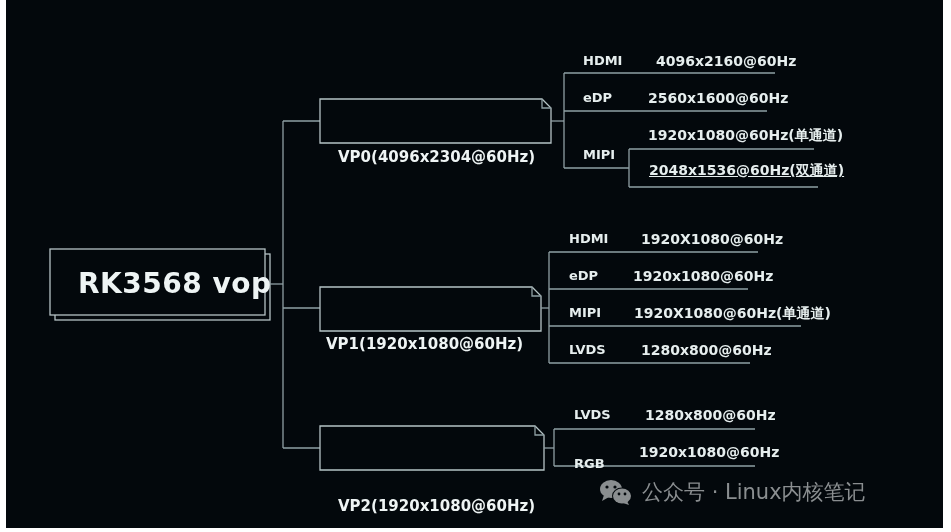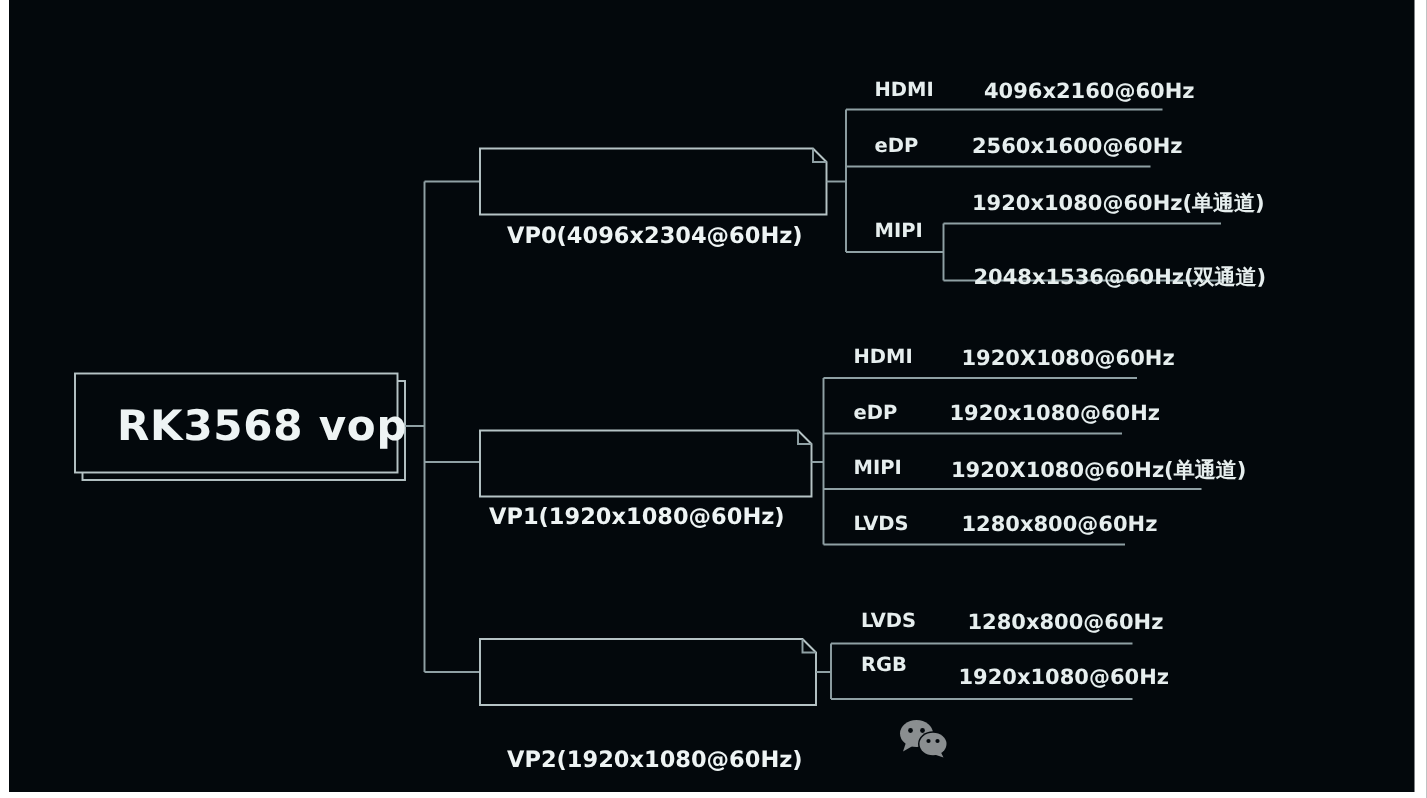--- a/index.html
+++ b/index.html
@@ -69,43 +69,44 @@
 <div class="txt vp-label" style="left:338px;top:112px;">VP0(4096x2304@60Hz)</div>
 <div class="txt vp-label" style="left:326px;top:299px;">VP1(1920x1080@60Hz)</div>
 <div class="txt vp-label" style="left:338px;top:461px;">VP2(1920x1080@60Hz)</div>
 
 <div class="txt iface" style="left:583px;top:53px;">HDMI</div>
 <div class="txt res" style="left:656px;top:53px;">4096x2160@60Hz</div>
 <div class="txt iface" style="left:583px;top:90px;">eDP</div>
 <div class="txt res" style="left:648px;top:90px;">2560x1600@60Hz</div>
 <div class="txt iface" style="left:583px;top:147px;">MIPI</div>
 <div class="txt res" style="left:648px;top:127px;">1920x1080@60Hz(单通道)</div>
-<div class="txt res" style="left:649px;top:176px;">2048x1536@60Hz(双通道)</div>
+<div class="txt res" style="left:649px;top:162px;text-decoration:underline;">2048x1536@60Hz(双通道)</div>
 
 <div class="txt iface" style="left:569px;top:231px;">HDMI</div>
 <div class="txt res" style="left:641px;top:231px;">1920X1080@60Hz</div>
 <div class="txt iface" style="left:569px;top:268px;">eDP</div>
 <div class="txt res" style="left:633px;top:268px;">1920x1080@60Hz</div>
 <div class="txt iface" style="left:569px;top:305px;">MIPI</div>
 <div class="txt res" style="left:634px;top:305px;">1920X1080@60Hz(单通道)</div>
 <div class="txt iface" style="left:569px;top:342px;">LVDS</div>
 <div class="txt res" style="left:641px;top:342px;">1280x800@60Hz</div>
 
 <div class="txt iface" style="left:574px;top:407px;">LVDS</div>
 <div class="txt res" style="left:645px;top:407px;">1280x800@60Hz</div>
-<div class="txt iface" style="left:574px;top:436px;">RGB</div>
+<div class="txt iface" style="left:574px;top:456px;">RGB</div>
 <div class="txt res" style="left:639px;top:444px;">1920x1080@60Hz</div>
 
 <div class="wm">
   <span class="wm-icon">
     <svg width="36" height="28" viewBox="0 0 36 28">
       <ellipse cx="13" cy="11" rx="11" ry="9" fill="#8a8e90"></ellipse>
       <path d="M6,17 L4,23 L11,19 Z" fill="#8a8e90"></path>
       <circle cx="9" cy="9" r="1.6" fill="#03080c"></circle>
       <circle cx="17" cy="9" r="1.6" fill="#03080c"></circle>
       <ellipse cx="24" cy="18" rx="10" ry="8.5" fill="#03080c"></ellipse>
       <ellipse cx="24" cy="18" rx="9" ry="7.5" fill="#8a8e90"></ellipse>
       <path d="M29,23 L31,27 L25,25 Z" fill="#8a8e90"></path>
       <circle cx="21" cy="16" r="1.4" fill="#03080c"></circle>
       <circle cx="27" cy="16" r="1.4" fill="#03080c"></circle>
     </svg>
   </span>
+  <span>公众号 · Linux内核笔记</span>
 </div>
 
 </body></html>

